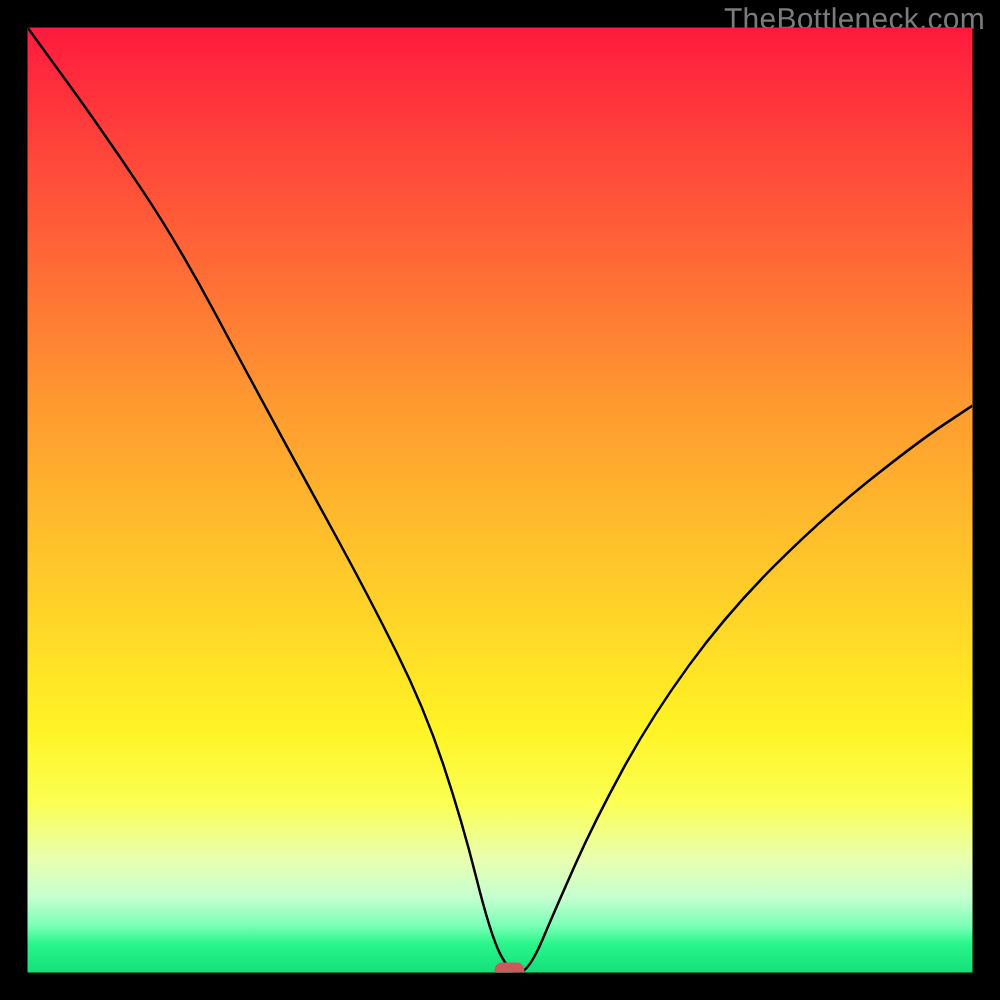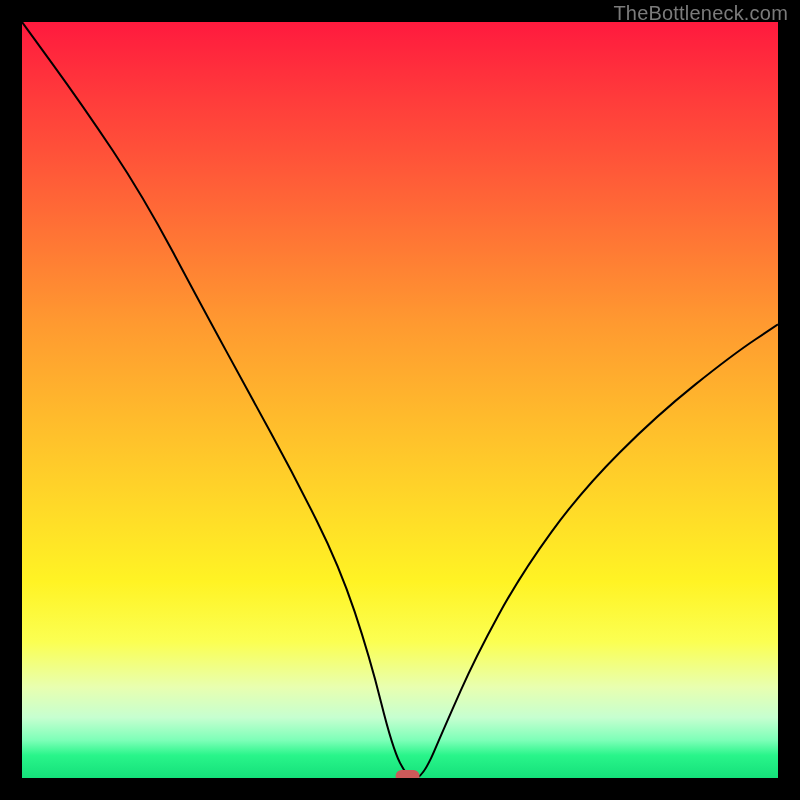--- a/index.html
+++ b/index.html
@@ -15,21 +15,21 @@
     position: relative;
     width: 800px;
     height: 800px;
     background: #000;
   }
   .watermark {
     position: absolute;
     top: 2px;
     right: 12px;
     color: #7b7b7b;
-    font-size: 20px;
+    font-size: 24px;
     letter-spacing: 0.2px;
     font-weight: 500;
     text-align: center;
   }
   .plot-area {
     position: absolute;
     left: 22px;
     top: 22px;
     width: 756px;
     height: 756px;

